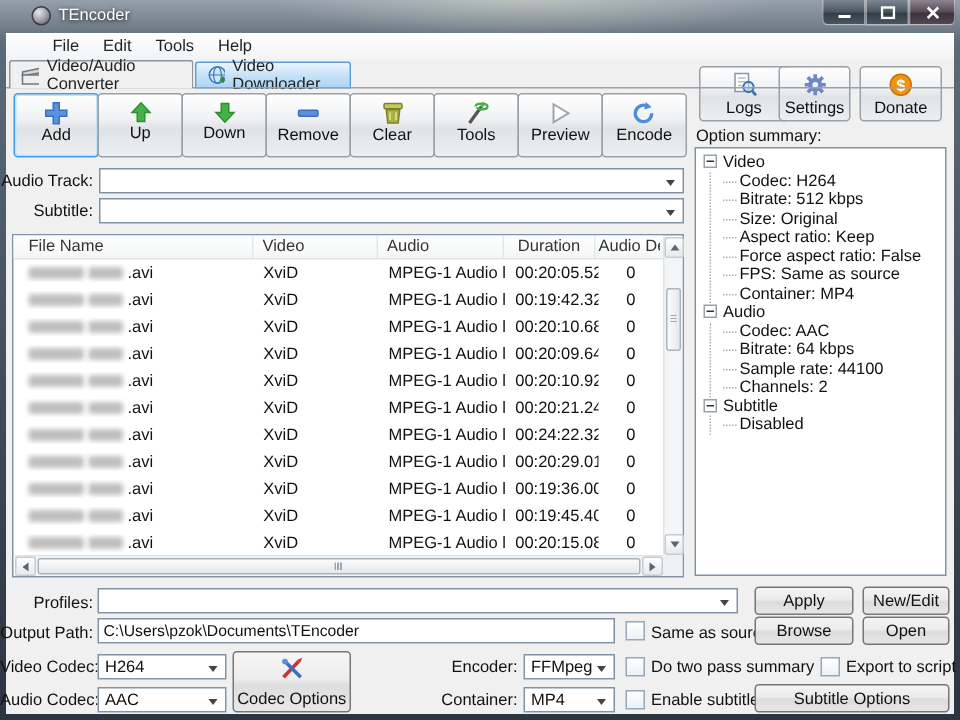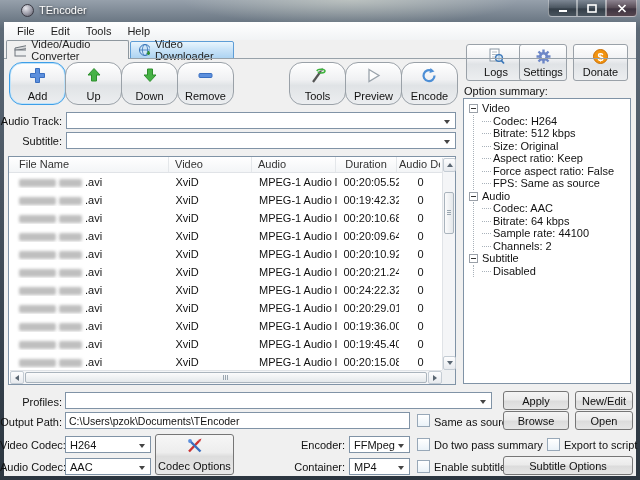--- a/index.html
+++ b/index.html
@@ -17,36 +17,36 @@
   .winbtns { position:absolute; left:548px; top:0; display:flex; }
   .winbtn { width:29px; height:17px; border:1px solid rgba(255,255,255,.45); border-top:none;
     background: linear-gradient(180deg,#7d8794 0%,#4a5560 50%,#333d47 55%,#4a555f 100%);
     display:flex; align-items:center; justify-content:center; }
   .winbtn.first { border-radius:0 0 0 4px; }
   .winbtn.last { border-radius:0 0 4px 0; width:31px; background: linear-gradient(180deg,#8d8490 0%,#564a54 50%,#3d3340 55%,#55454f 100%); }
 
   
   .client { position:absolute; left:4px; top:22px; width:632px; height:454px; background:#f0f0f0; }
   .menubar { position:absolute; left:4px; top:22px; width:632px; height:18px;
-    background: linear-gradient(180deg,#ffffff,#f1f3f5); display:flex; align-items:center; padding-left:5px; }
+    background: linear-gradient(180deg,#ffffff,#f1f3f5); display:flex; align-items:center; padding-left:23px; }
   .menu-item { font-size:11px; color:#222; padding:2px 8px; }
 
   
   .tab { position:absolute; font-size:11px; color:#222; display:flex; align-items:center; gap:5px; padding:0 7px; }
   .tab-active { left:6px; top:40px; width:123px; height:19px; background:#f0f0f0;
     border:1px solid #8e979e; border-bottom:none; border-radius:2px 2px 0 0; z-index:3; }
   .tab-blue { left:130px; top:41px; width:104px; height:18px;
     background: linear-gradient(180deg,#e9f5fd,#cbe4f8 45%,#aed4f2);
     border:1px solid #5e9dd6; border-radius:2px 2px 0 0; z-index:1; }
   .content { position:absolute; left:4px; top:58px; width:632px; height:418px; border-top:1px solid #98a2aa; z-index:2; }
 
   
-  .tbtn { position:absolute; top:62px; width:57px; height:43px; border:1px solid #9aa1a8; border-radius:13px;
+  .tbtn { position:absolute; top:62px; width:57px; height:43px; border:1px solid #9aa1a8; border-radius:3px;
     background: linear-gradient(180deg,#ffffff,#f0f1f3 40%,#e0e3e6 55%,#eceef0);
-    display:flex; flex-direction:column; align-items:center; justify-content:space-between; padding:4px 0 2px; }
+    display:flex; flex-direction:column; align-items:center; justify-content:flex-start; padding:4px 0 2px; }
   .tbtn .tlabel { font-size:11px; color:#111; }
   .tbtn-focus { border:1px solid #3e9fe8; box-shadow: inset 0 0 0 1px #bfe3fa; }
 
   
   .sbtn { position:absolute; top:44px; height:37px; border:1px solid #9aa1a8; border-radius:3px;
     background: linear-gradient(180deg,#ffffff,#f0f1f3 40%,#e0e3e6 55%,#eceef0);
     display:flex; flex-direction:column; align-items:center; justify-content:space-between; padding:3px 0 2px; }
   .sbtn .tlabel { font-size:11px; color:#111; }
 
   .opt-label { position:absolute; left:464px; top:85px; font-size:11px; color:#111; }
@@ -183,20 +183,28 @@
       <path d="M8 14.5 L2 8 H5.5 V2 H10.5 V8 H14 Z" fill="#46b246" stroke="#2e8f2e"></path>
     </svg>
     <span class="tlabel">Down</span>
   </div>
   <div class="tbtn" style="left:177px">
     <svg width="17" height="17">
       <rect x="2" y="6.5" width="13" height="4" rx="1" fill="#5c8fdd" stroke="#3a6fc0"></rect>
     </svg>
     <span class="tlabel">Remove</span>
   </div>
+  <div class="tbtn" style="left:233px">
+    <svg width="18" height="17">
+      <rect x="3" y="2" width="12" height="3.5" rx="1" fill="#c3ca5a" stroke="#7d812d"></rect>
+      <path d="M4.5 6 H13.5 L12.5 15 H5.5 Z" fill="#aab23f" stroke="#7d812d"></path>
+      <path d="M7 8 V13 M11 8 V13" stroke="#d8dd90" stroke-width="1.2"></path>
+    </svg>
+    <span class="tlabel">Clear</span>
+  </div>
   <div class="tbtn" style="left:289px">
     <svg width="18" height="17">
       <path d="M4 15 L12 4" stroke="#555" stroke-width="2.2"></path>
       <path d="M12 4 L14 1.5" stroke="#999" stroke-width="2.2"></path>
       <path d="M8 4 C8 1.5 16 1.5 16 4 C16 6.5 9 6.5 9 4.5" fill="none" stroke="#3db33d" stroke-width="1.5"></path>
     </svg>
     <span class="tlabel">Tools</span>
   </div>
   <div class="tbtn" style="left:345px">
     <svg width="17" height="17">
@@ -244,20 +252,21 @@
     <div class="tnode">
       <span class="expander"></span><span>Video</span>
     </div>
     <ul class="tchildren">
       <li>Codec: H264</li>
       <li>Bitrate: 512 kbps</li>
       <li>Size: Original</li>
       <li>Aspect ratio: Keep</li>
       <li>Force aspect ratio: False</li>
       <li>FPS: Same as source</li>
+      <li>Container: MP4</li>
     </ul>
     <div class="tnode">
       <span class="expander"></span><span>Audio</span>
     </div>
     <ul class="tchildren">
       <li>Codec: AAC</li>
       <li>Bitrate: 64 kbps</li>
       <li>Sample rate: 44100</li>
       <li>Channels: 2</li>
     </ul>

